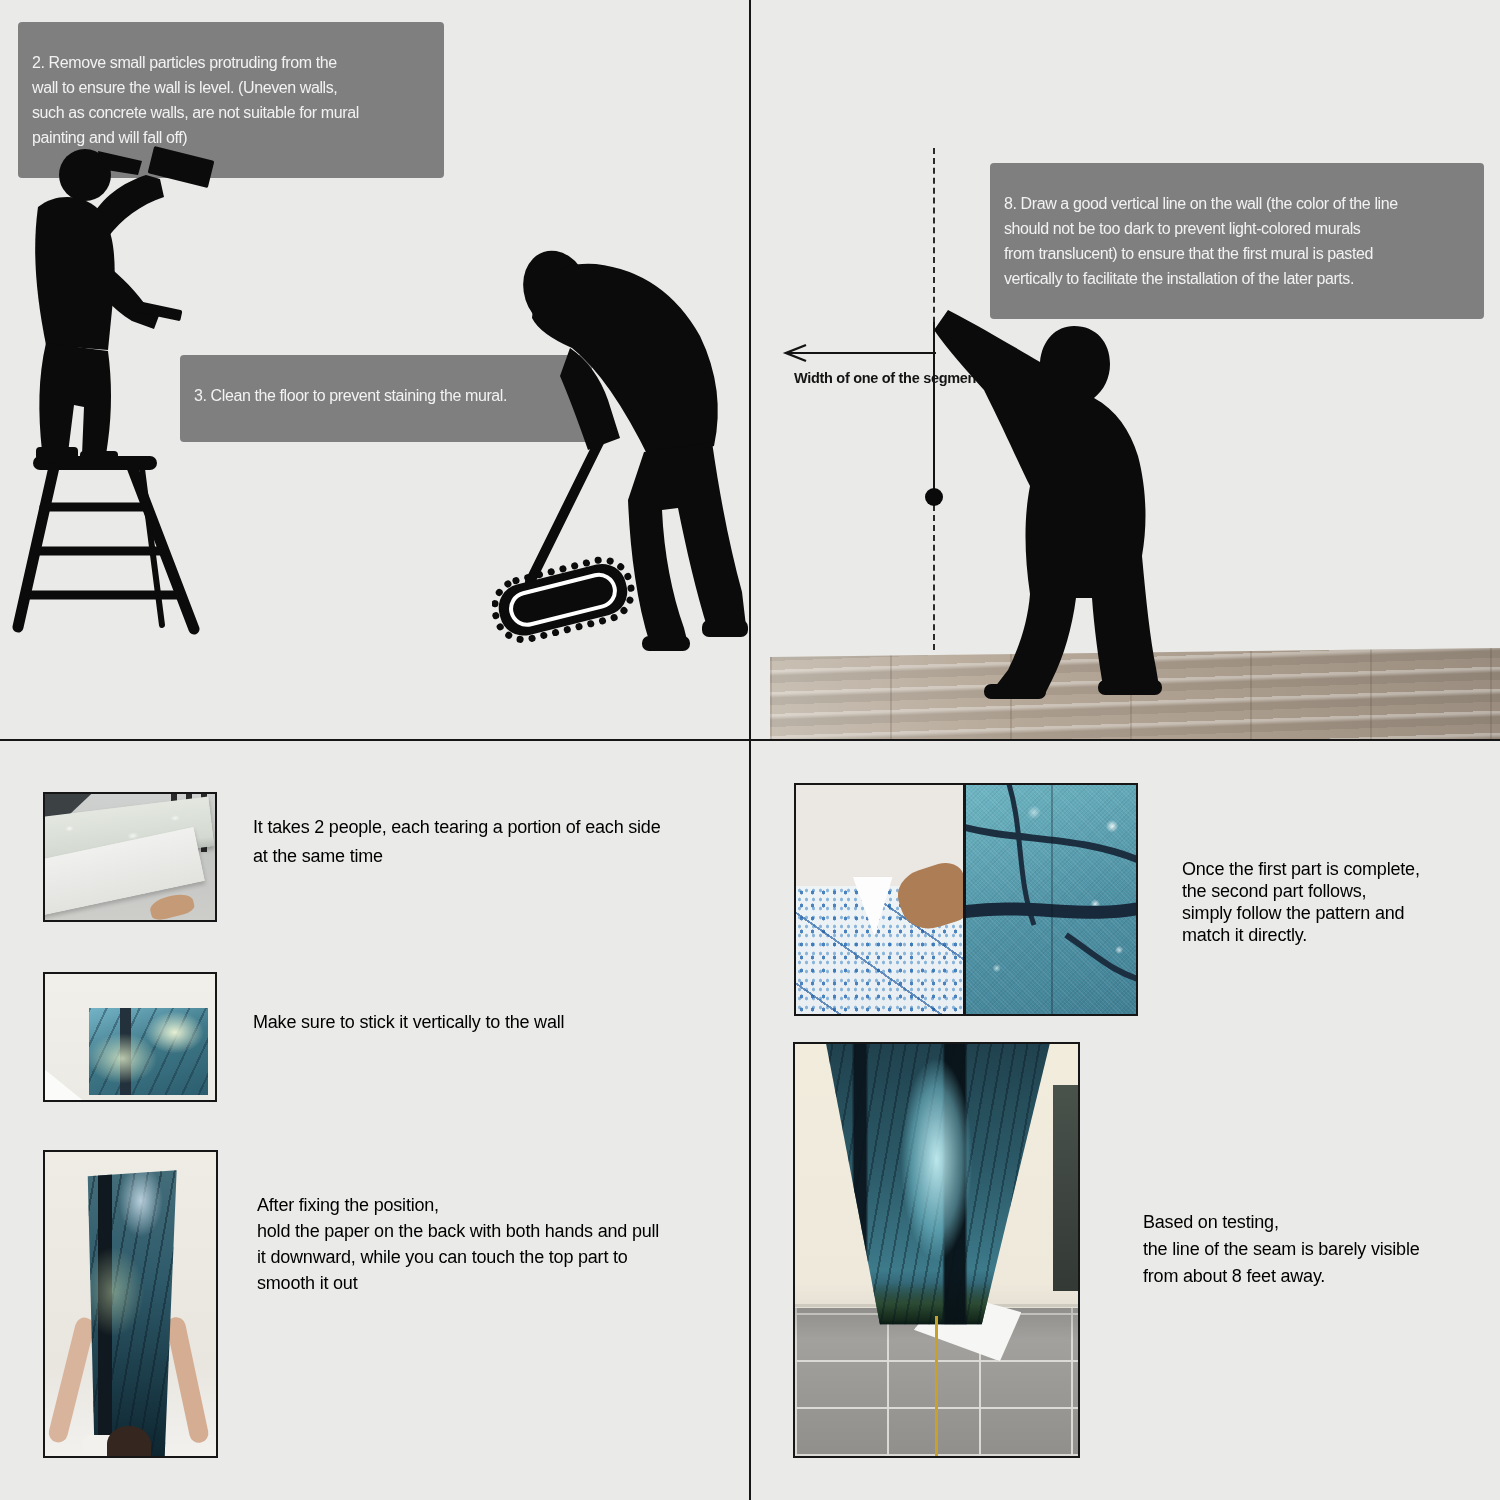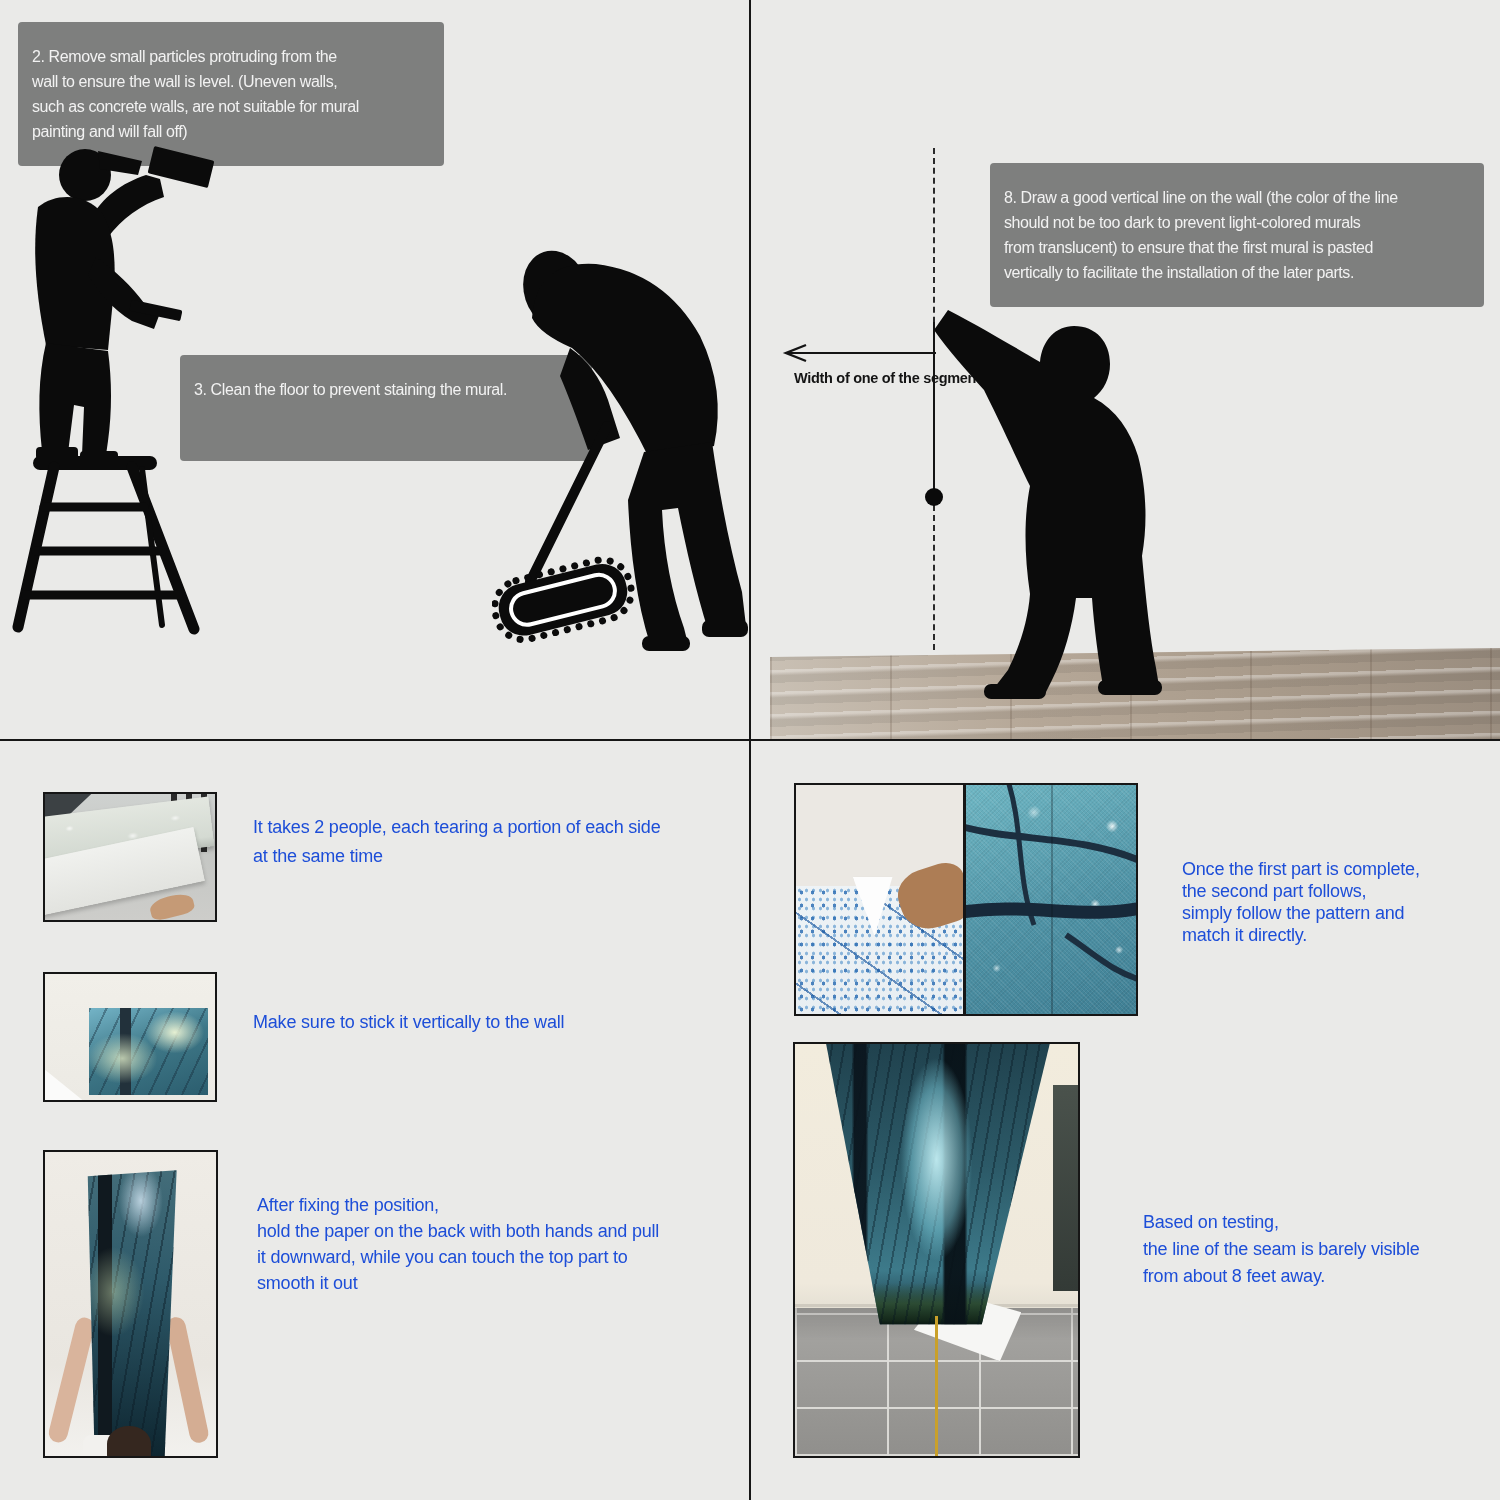--- a/index.html
+++ b/index.html
@@ -2,23 +2,23 @@
 <html><head>
 <meta charset="utf-8">
 <style>
   html,body{margin:0;padding:0;background:#dcdcdc;}
   .canvas{position:relative;width:1500px;height:1500px;background:#eaeae8;overflow:hidden;
           font-family:"Liberation Sans","DejaVu Sans",sans-serif;}
   .divider-v{position:absolute;left:749px;top:0;width:2px;height:1500px;background:#161616;}
   .divider-h{position:absolute;left:0;top:739px;width:1500px;height:2px;background:#161616;}
 
   .instruction{position:absolute;background:#7e7f7e;color:#f2f2f2;border-radius:4px;
-               padding:22px 14px;font-size:16px;line-height:25px;letter-spacing:-0.4px;
+               padding:28px 14px;font-size:16px;line-height:25px;letter-spacing:-0.4px;
                white-space:pre-line;box-sizing:border-box;}
-  .caption{position:absolute;color:#1d4ed8;font-size:18px;letter-spacing:-0.2px;white-space:pre-line;}
+  .caption{position:absolute;color:#000000;font-size:18px;letter-spacing:-0.2px;white-space:pre-line;}
 
   .photo{position:absolute;border:2px solid #161616;background:#fff;overflow:hidden;box-sizing:border-box;}
   .ph-layer{position:absolute;}
 
   
   .dashed-line{position:absolute;left:933px;top:148px;width:0;height:502px;border-left:2px dashed #2a2a2a;}
   .plumb-string{position:absolute;left:933px;top:322px;width:2px;height:170px;background:#141414;}
   .plumb-bob{position:absolute;left:925px;top:488px;width:18px;height:18px;border-radius:50%;background:#0a0a0a;}
   .width-label{position:absolute;left:794px;top:370px;font-size:14.5px;color:#141414;letter-spacing:-0.3px;font-weight:bold;}
 
@@ -127,21 +127,21 @@
 <div class="canvas">
 
   <div class="divider-v"></div>
   <div class="divider-h"></div>
 
   <div class="instruction" style="left:18px;top:22px;width:426px;">2. Remove small particles protruding from the
 wall to ensure the wall is level. (Uneven walls,
 such as concrete walls, are not suitable for mural
 painting and will fall off)</div>
 
-  <div class="instruction" style="left:180px;top:355px;width:412px;height:106px;">3. Clean the floor to prevent staining the mural.</div>
+  <div class="instruction" style="left:180px;top:355px;width:412px;height:87px;">3. Clean the floor to prevent staining the mural.</div>
 
   <svg style="position:absolute;left:10px;top:145px;" width="205" height="493" viewBox="0 0 205 493">
     <g fill="#0b0b0b">
       <rect x="140" y="8" width="62" height="28" rx="2" transform="rotate(14 171 22)"></rect>
       <path d="M80 75 C92 52 112 38 136 30 L150 34 L154 52 C130 60 112 74 98 92 Z"></path>
       <circle cx="75" cy="30" r="26"></circle>
       <path d="M88 6 L132 16 L128 30 L90 24 Z"></path>
       <path d="M28 62 C48 46 78 50 92 68 C104 88 106 115 104 145 L98 205 L36 200 C26 150 22 105 28 62 Z"></path>
       <path d="M86 112 C106 126 122 142 134 158 L150 168 L144 184 L122 176 C102 164 88 146 78 130 Z"></path>
       <rect x="120" y="160" width="52" height="11" rx="2" transform="rotate(12 146 165)"></rect>

